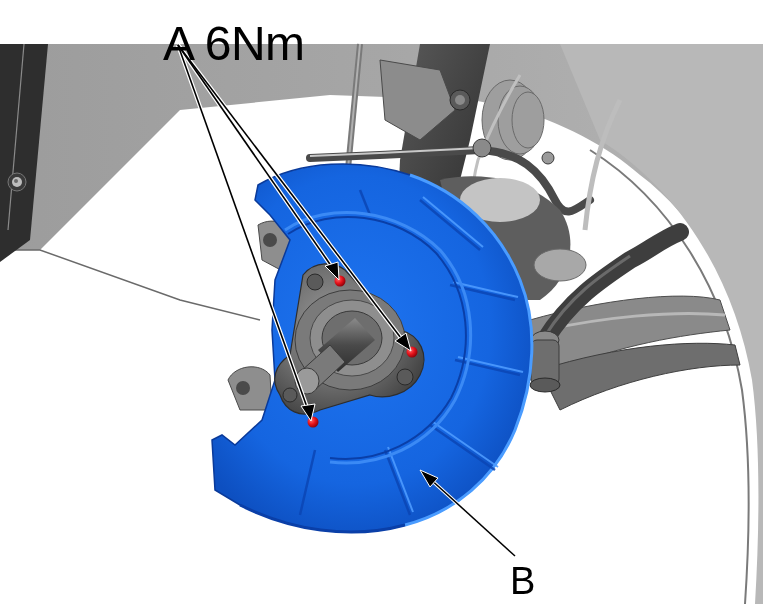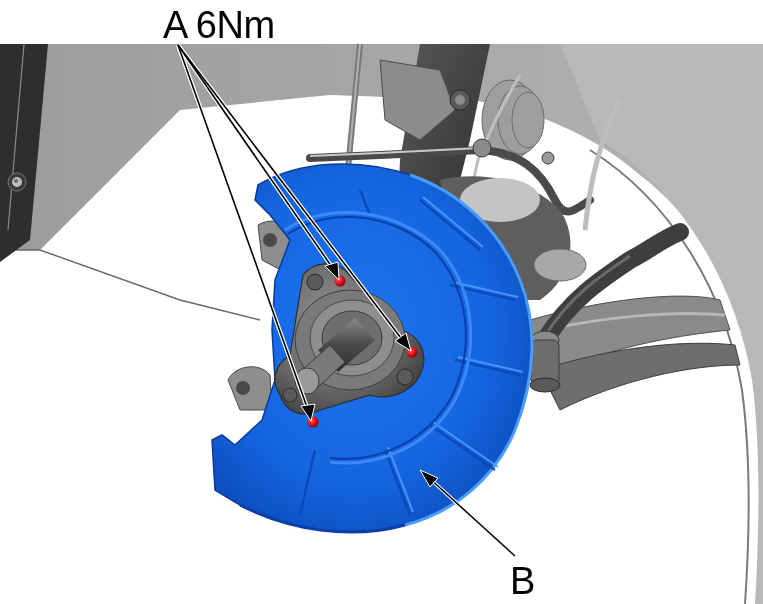--- a/index.html
+++ b/index.html
@@ -1,19 +1,19 @@
 <!DOCTYPE html>
 <html><head>
   <meta charset="utf-8">
   <style>
     html, body { margin: 0; padding: 0; background: #ffffff; }
     body { width: 763px; height: 604px; position: relative; overflow: hidden; font-family: "Liberation Sans", sans-serif; }
     .canvas { position: absolute; left: 0; top: 0; width: 763px; height: 604px; }
     .label { position: absolute; color: #000; font-family: "Liberation Sans", sans-serif; line-height: 1; }
-    .label-a { left: 163px; top: 6px; font-size: 38px; letter-spacing: -0.5px; }
+    .label-a { left: 163px; top: 20px; font-size: 48px; letter-spacing: -0.5px; }
     .label-b { left: 510px; top: 562px; font-size: 38px; }
   </style>
 </head>
 <body>
 
 <svg class="canvas" viewBox="0 0 763 604" xmlns="http://www.w3.org/2000/svg">
   <defs>
     <linearGradient id="archGrad" x1="0" y1="0" x2="1" y2="0">
       <stop offset="0" stop-color="#9c9c9c"></stop>
       <stop offset="0.5" stop-color="#a6a6a6"></stop>

